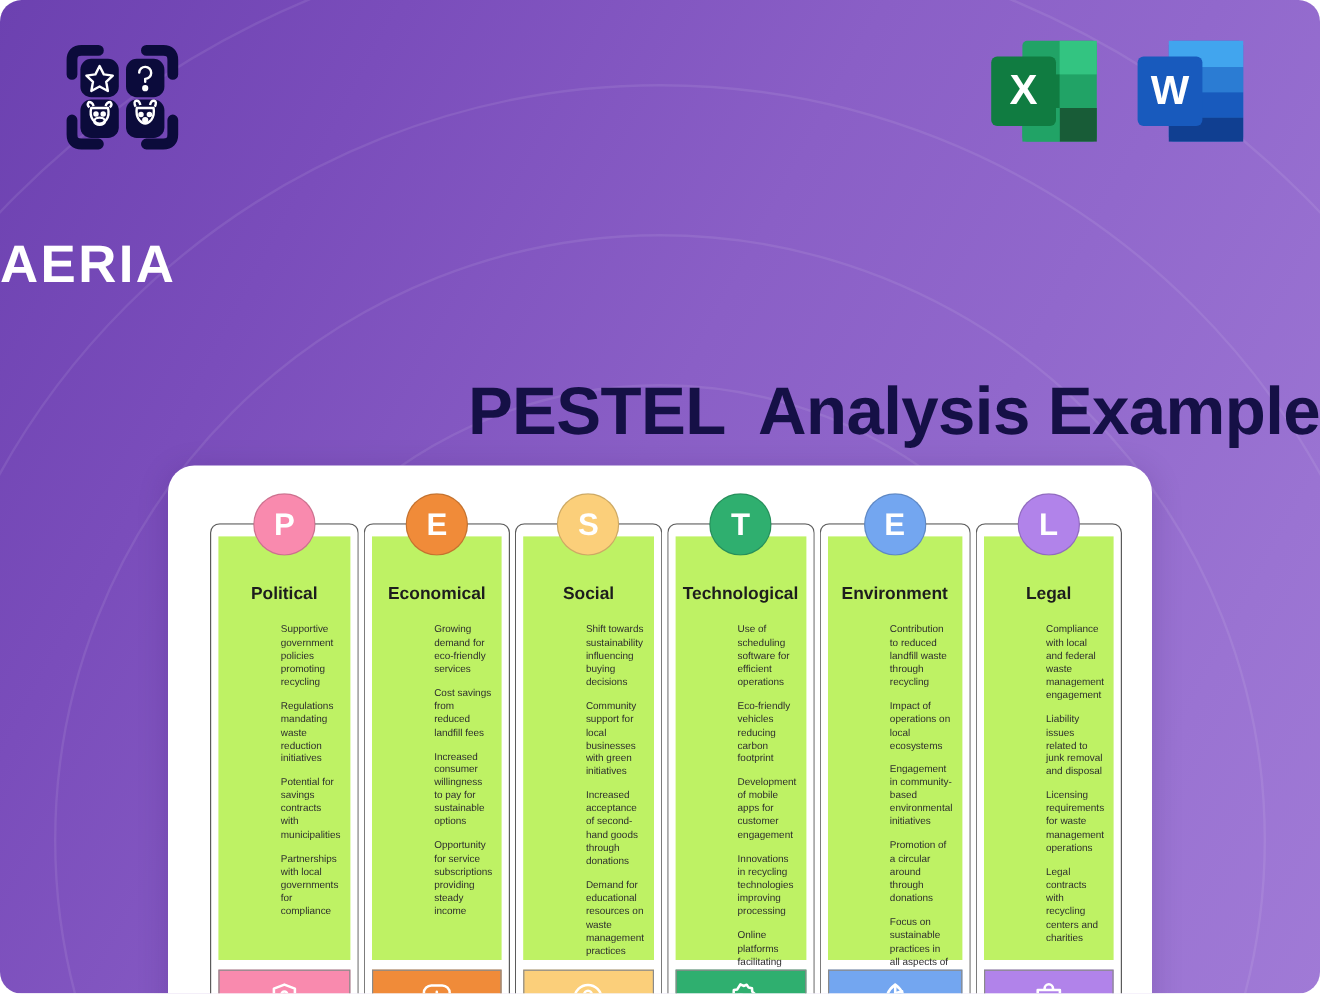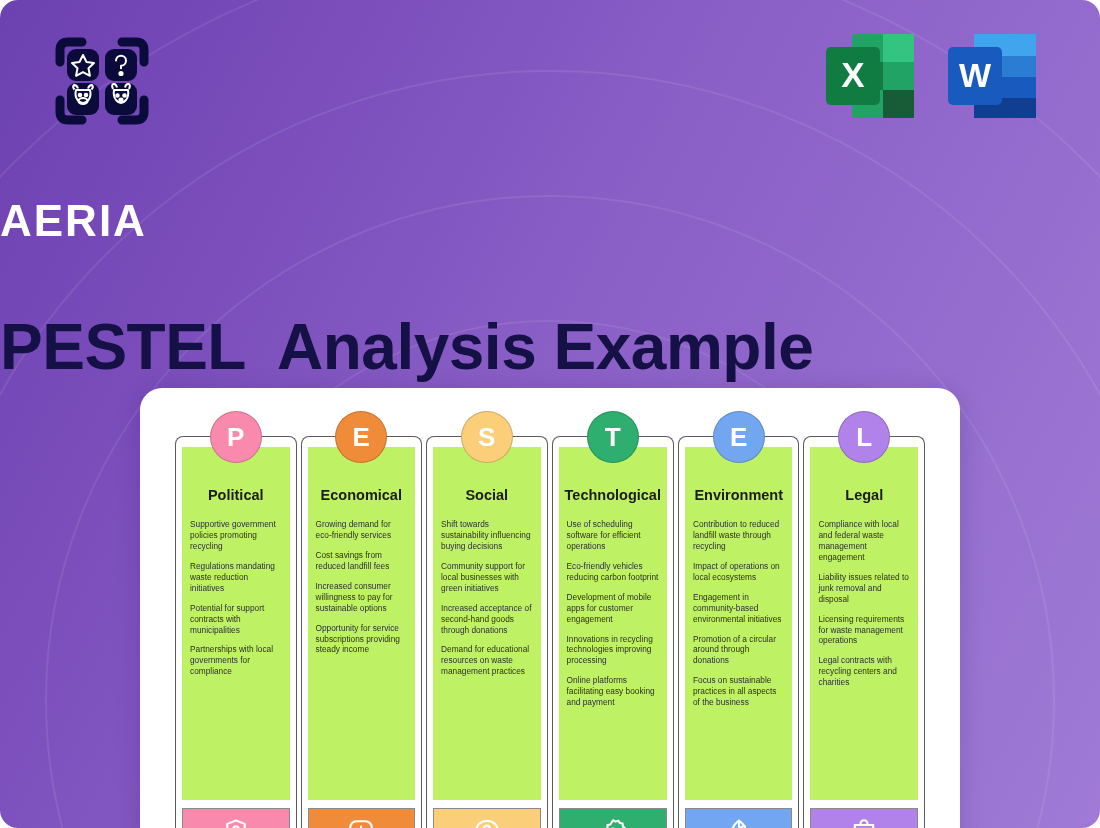--- a/index.html
+++ b/index.html
@@ -62,23 +62,23 @@
     color: #ffffff;
     font-size: 44px;
     font-weight: bold;
     letter-spacing: 2px;
     font-family: "Liberation Sans", sans-serif;
   }
   #page-title {
     position: absolute;
     left: 0; top: 310px;
     width: 1100px;
-    text-align: left;
+    text-align: right;
     color: #151046;
-    font-size: 64px;
+    font-size: 56px;
     font-weight: bold;
     letter-spacing: -0.5px;
     white-space: pre;
     font-family: "Liberation Sans", sans-serif;
   }
 
   
   #card {
     position: absolute;
     left: 140px; top: 388px;
@@ -143,21 +143,21 @@
   .col-title {
     text-align: center;
     font-size: 14.5px;
     font-weight: bold;
     color: #1d1d1d;
     margin-top: 40px;
     margin-bottom: 16px;
     font-family: "Liberation Sans", sans-serif;
   }
 
-  .points { display: flex; flex-direction: column; gap: 9px; padding: 0 2px; }
+  .points { display: flex; flex-direction: column; gap: 9px; padding: 0 2px; margin-left: 44px; }
   .point {
     font-size: 8.3px;
     line-height: 1.32;
     color: #2e2e2e;
     font-family: "Liberation Sans", sans-serif;
   }
 
   .icon-tile {
     height: 48px;
     margin: 8px 6px 0 6px;
@@ -243,21 +243,21 @@
 
   <div id="card">
     <div id="columns">
         <div class="col">
           <div class="letter-badge" style="background: rgb(249, 138, 174);">P</div>
           <div class="col-inner">
             <div class="col-title">Political</div>
             <div class="points">
               <div class="point">Supportive government policies promoting recycling</div>
               <div class="point">Regulations mandating waste reduction initiatives</div>
-              <div class="point">Potential for support contracts with municipalities</div>
+              <div class="point">Potential for savings contracts with municipalities</div>
               <div class="point">Partnerships with local governments for compliance</div>
             </div>
           </div>
           <div class="icon-tile" style="background: rgb(249, 138, 174);">
             <svg viewBox="0 0 24 24">
               <g fill="none" stroke="#ffffff" stroke-width="1.7" stroke-linecap="round" stroke-linejoin="round">
         <path d="M12 2.8 19 5.5 v6.2 c0 4.4-3 7.5-7 9.4 -4-1.9-7-5-7-9.4 V5.5z"></path>
         <circle cx="12" cy="9.4" r="2"></circle>
         <path d="M8.6 16.6 a3.6 3.6 0 0 1 6.8 0z"></path>
               </g>

